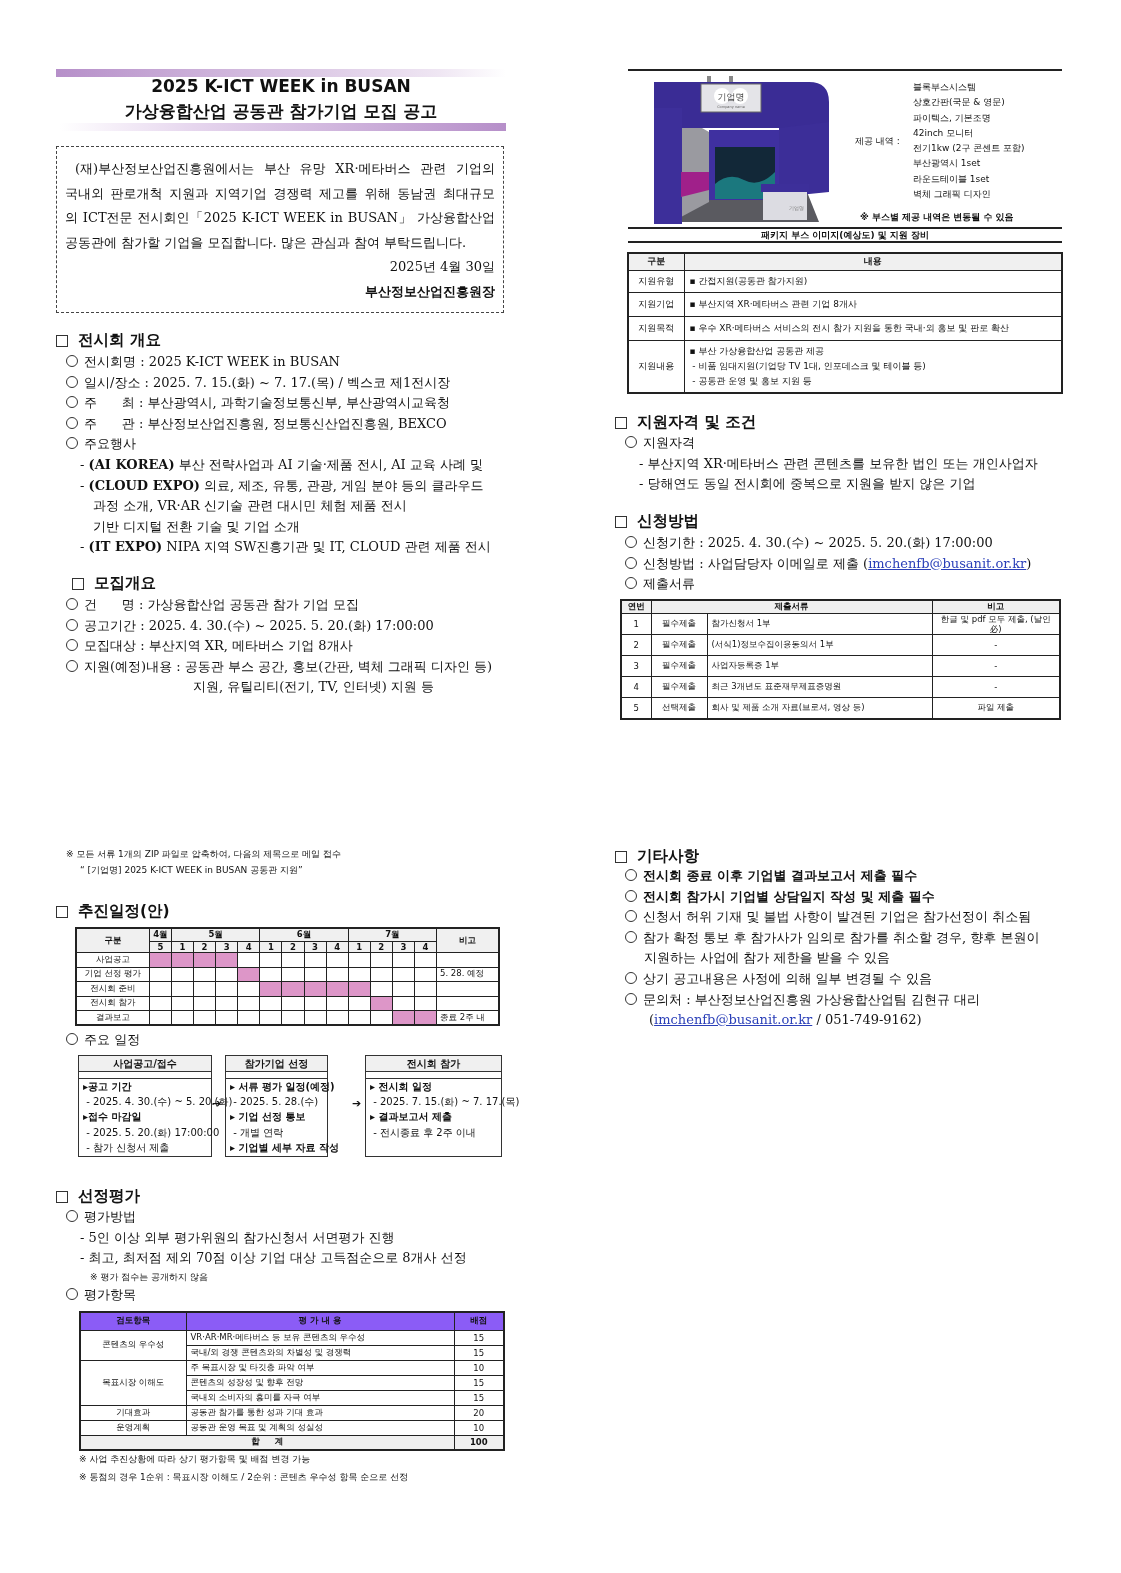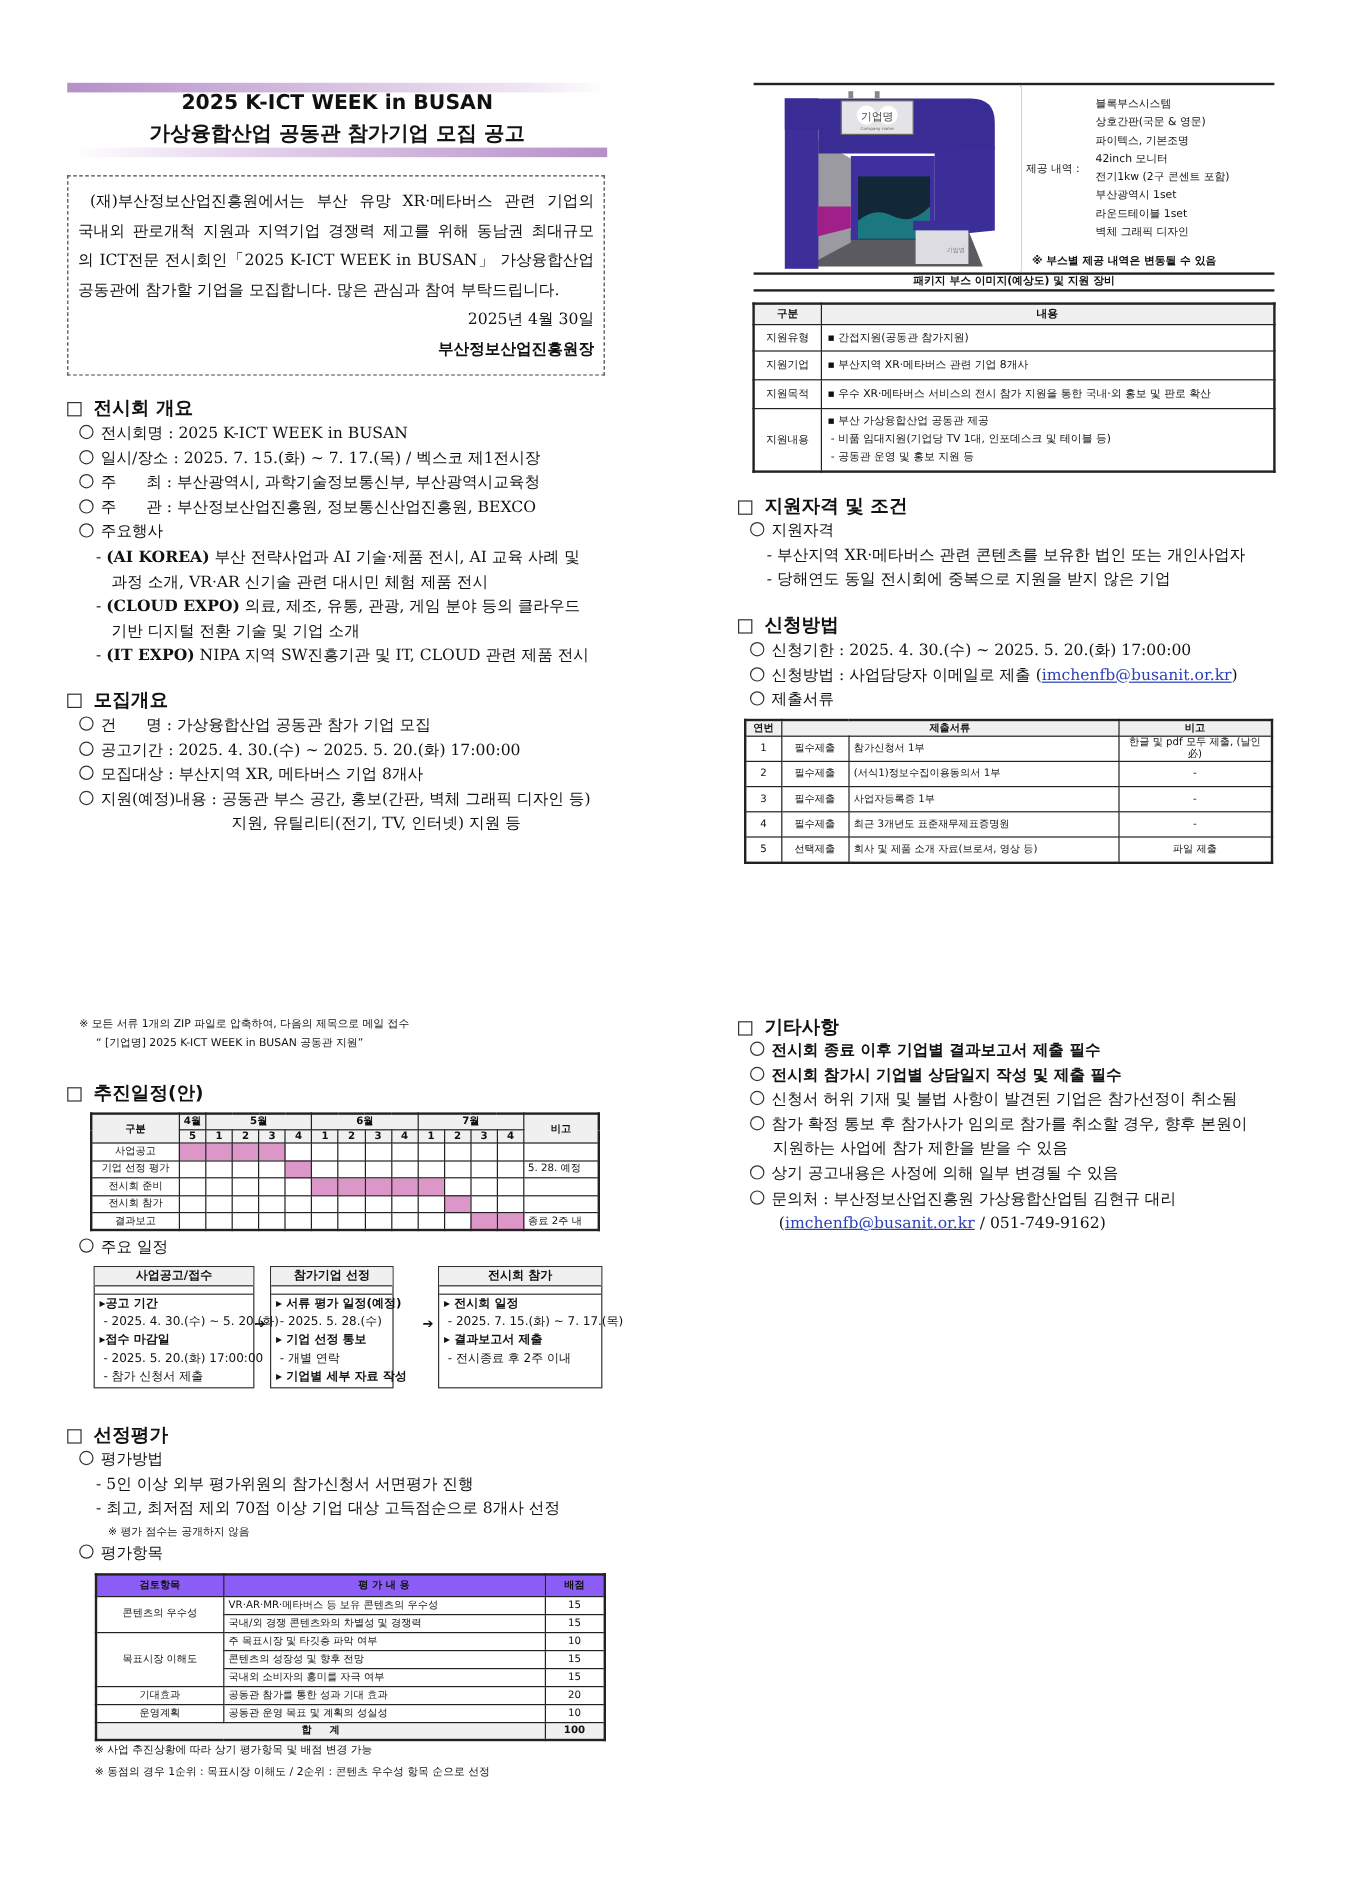--- a/index.html
+++ b/index.html
@@ -91,27 +91,27 @@
   <span class="box"></span>
   <span>전시회 개요</span>
 </div>
 <div class="abs" style="left:66px; top:352px; width:450px;">
   <div class="line"><span class="circ"></span><span>전시회명 :</span> <span>2025 K-ICT WEEK in BUSAN</span></div>
   <div class="line"><span class="circ"></span><span>일시/장소 :</span> <span>2025. 7. 15.(화) ~ 7. 17.(목) / 벡스코 제1전시장</span></div>
   <div class="line" style="white-space:pre;"><span class="circ"></span><span>주      최 :</span> <span>부산광역시, 과학기술정보통신부, 부산광역시교육청</span></div>
   <div class="line" style="white-space:pre;"><span class="circ"></span><span>주      관 :</span> <span>부산정보산업진흥원, 정보통신산업진흥원, BEXCO</span></div>
   <div class="line"><span class="circ"></span><span>주요행사</span></div>
   <div class="line" style="padding-left:14px;">- <span class="b">(AI KOREA)</span><span> 부산 전략사업과 AI 기술·제품 전시, AI 교육 사례 및</span></div>
+  <div class="line" style="padding-left:14px;">- <span class="b">(CLOUD EXPO)</span><span> 의료, 제조, 유통, 관광, 게임 분야 등의 클라우드</span></div>
   <div class="line" style="padding-left:27px;">과정 소개, VR·AR 신기술 관련 대시민 체험 제품 전시</div>
-  <div class="line" style="padding-left:14px;">- <span class="b">(CLOUD EXPO)</span><span> 의료, 제조, 유통, 관광, 게임 분야 등의 클라우드</span></div>
   <div class="line" style="padding-left:27px;">기반 디지털 전환 기술 및 기업 소개</div>
   <div class="line" style="padding-left:14px;">- <span class="b">(IT EXPO)</span><span> NIPA 지역 SW진흥기관 및 IT, CLOUD 관련 제품 전시</span></div>
 </div>
 
-<div class="abs sec-h" style="left:56px; top:573px;">
+<div class="abs sec-h" style="left:72px; top:573px;">
   <span class="box"></span>
   <span>모집개요</span>
 </div>
 <div class="abs" style="left:66px; top:595px; width:450px;">
   <div class="line" style="white-space:pre;"><span class="circ"></span><span>건      명 :</span> <span>가상융합산업 공동관 참가 기업 모집</span></div>
   <div class="line"><span class="circ"></span><span>공고기간 :</span> <span>2025. 4. 30.(수) ~ 2025. 5. 20.(화) 17:00:00</span></div>
   <div class="line"><span class="circ"></span><span>모집대상 :</span> <span>부산지역 XR, 메타버스 기업 8개사</span></div>
   <div class="line"><span class="circ"></span><span>지원(예정)내용 :</span> <span>공동관 부스 공간, 홍보(간판, 벽체 그래픽 디자인 등)</span></div>
   <div class="line" style="padding-left:127px;">지원, 유틸리티(전기, TV, 인터넷) 지원 등</div>
 </div>

